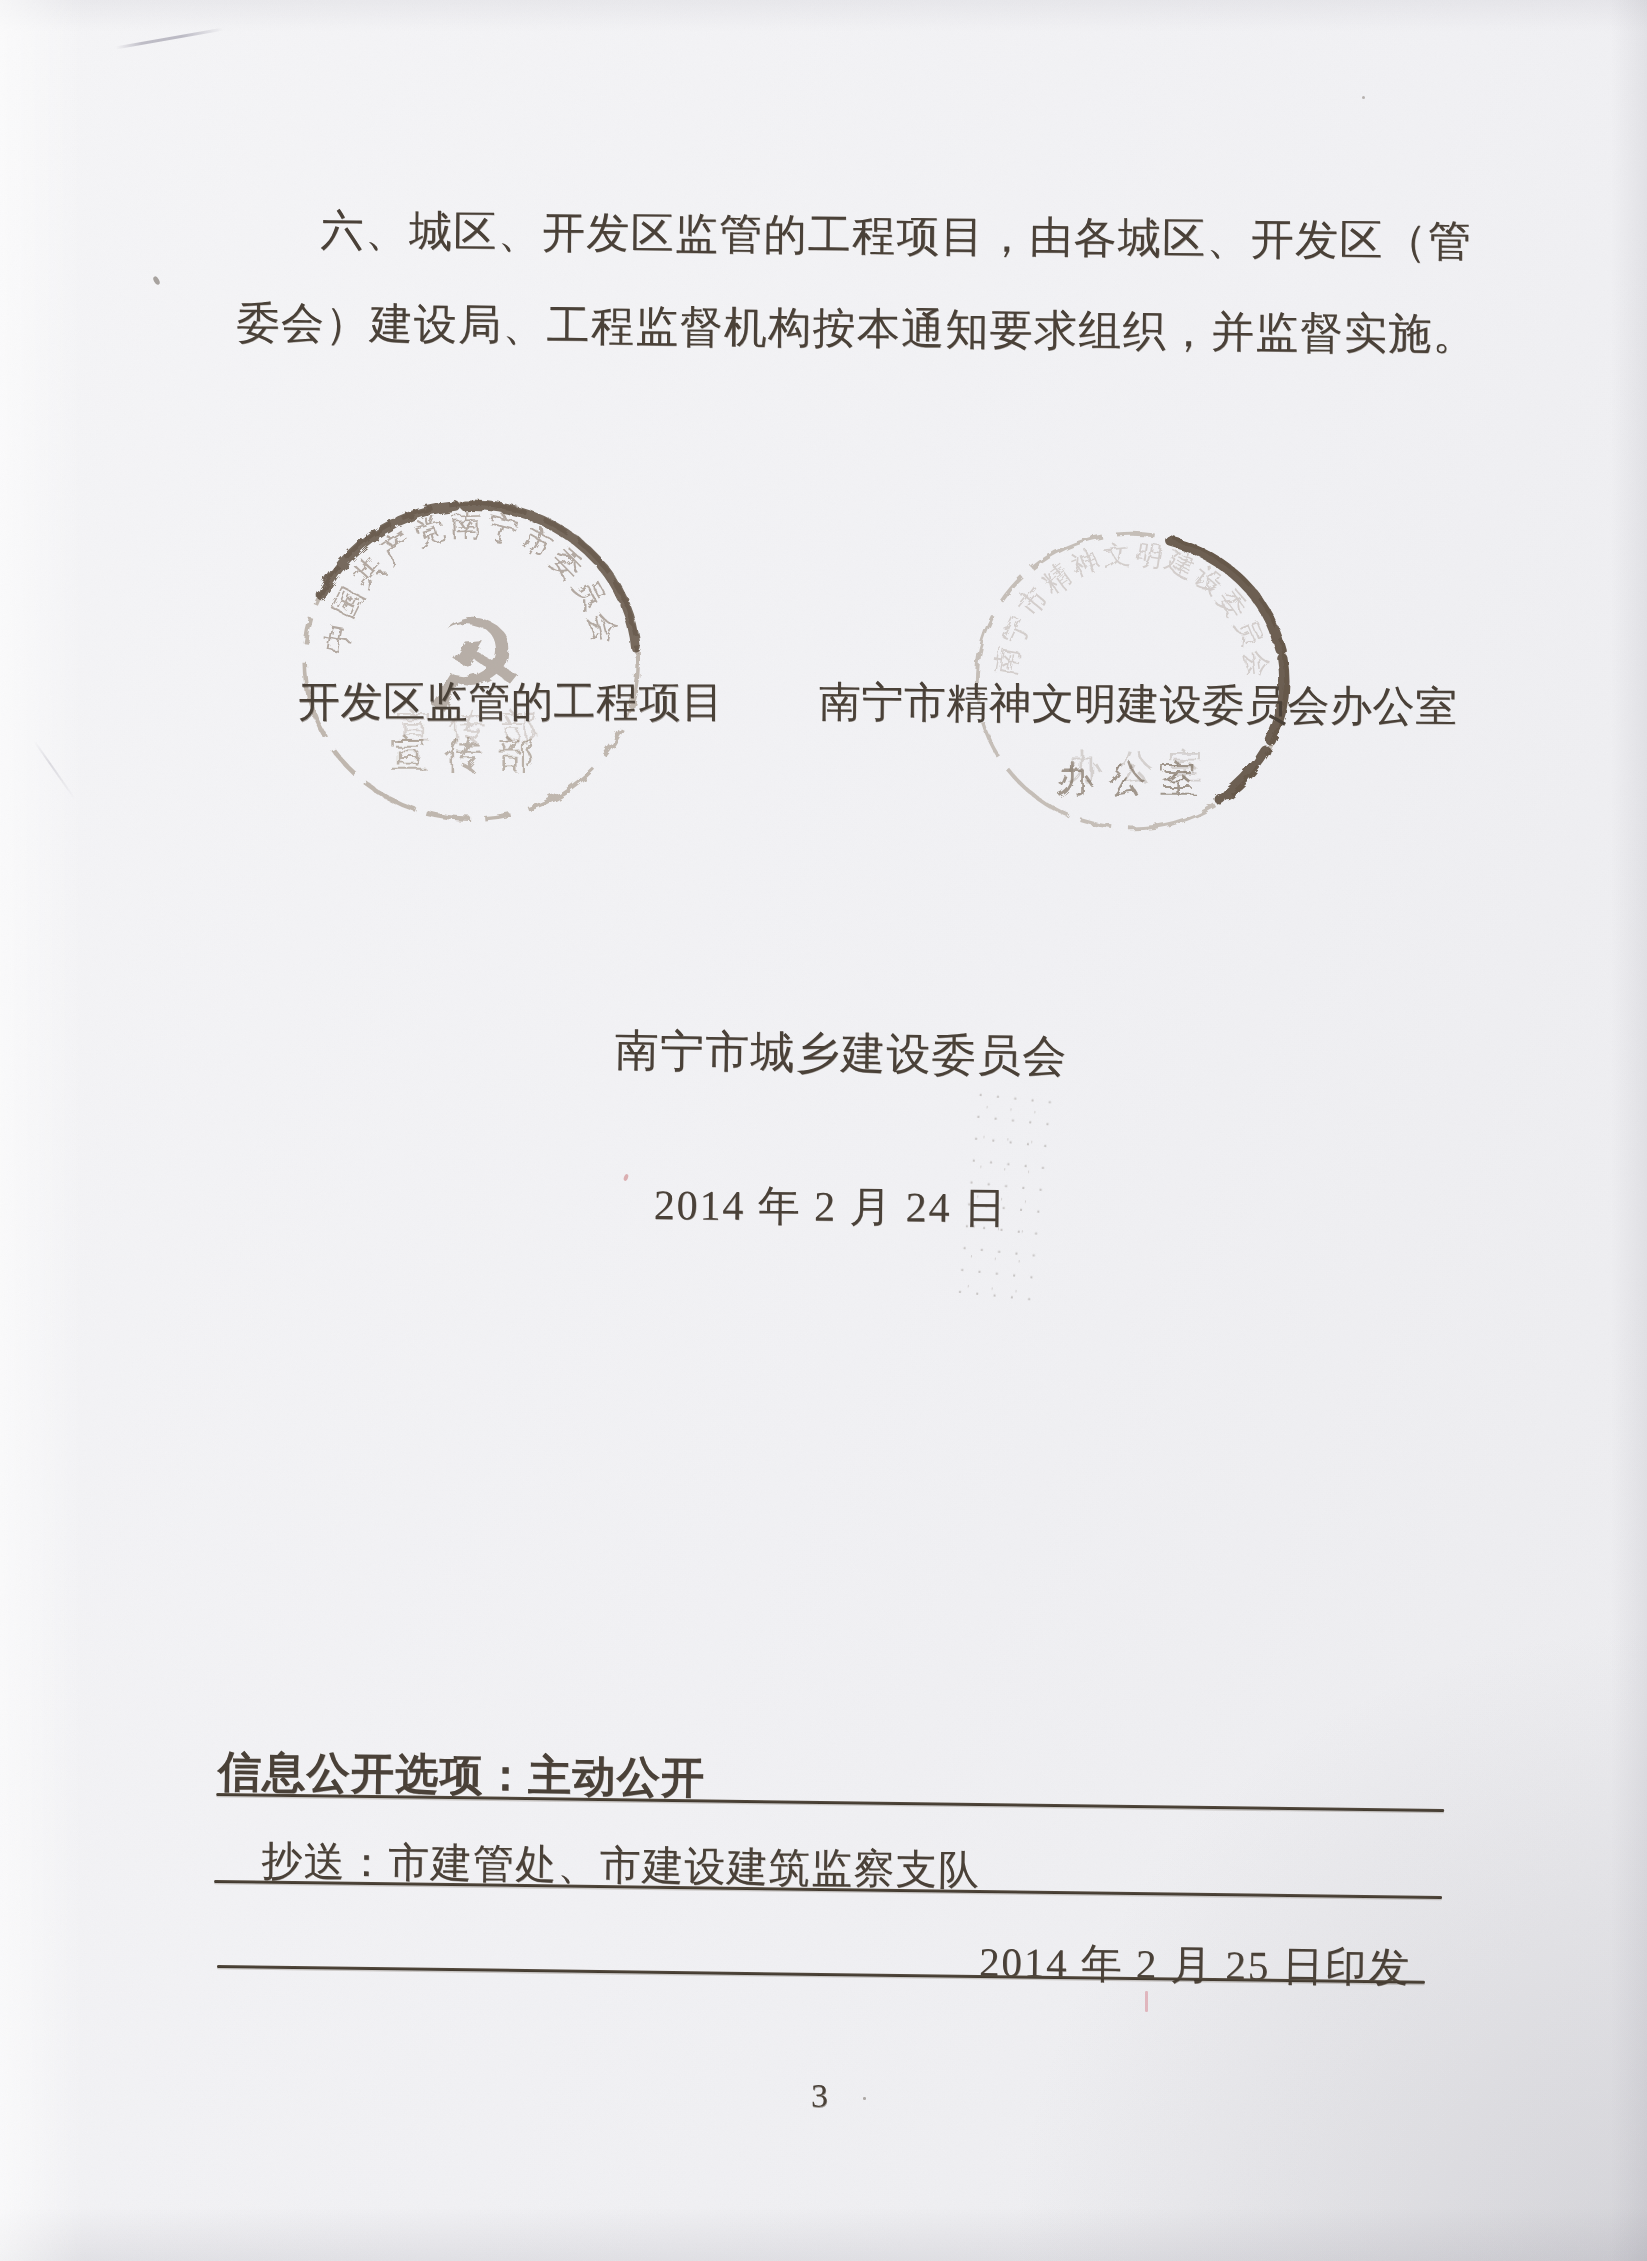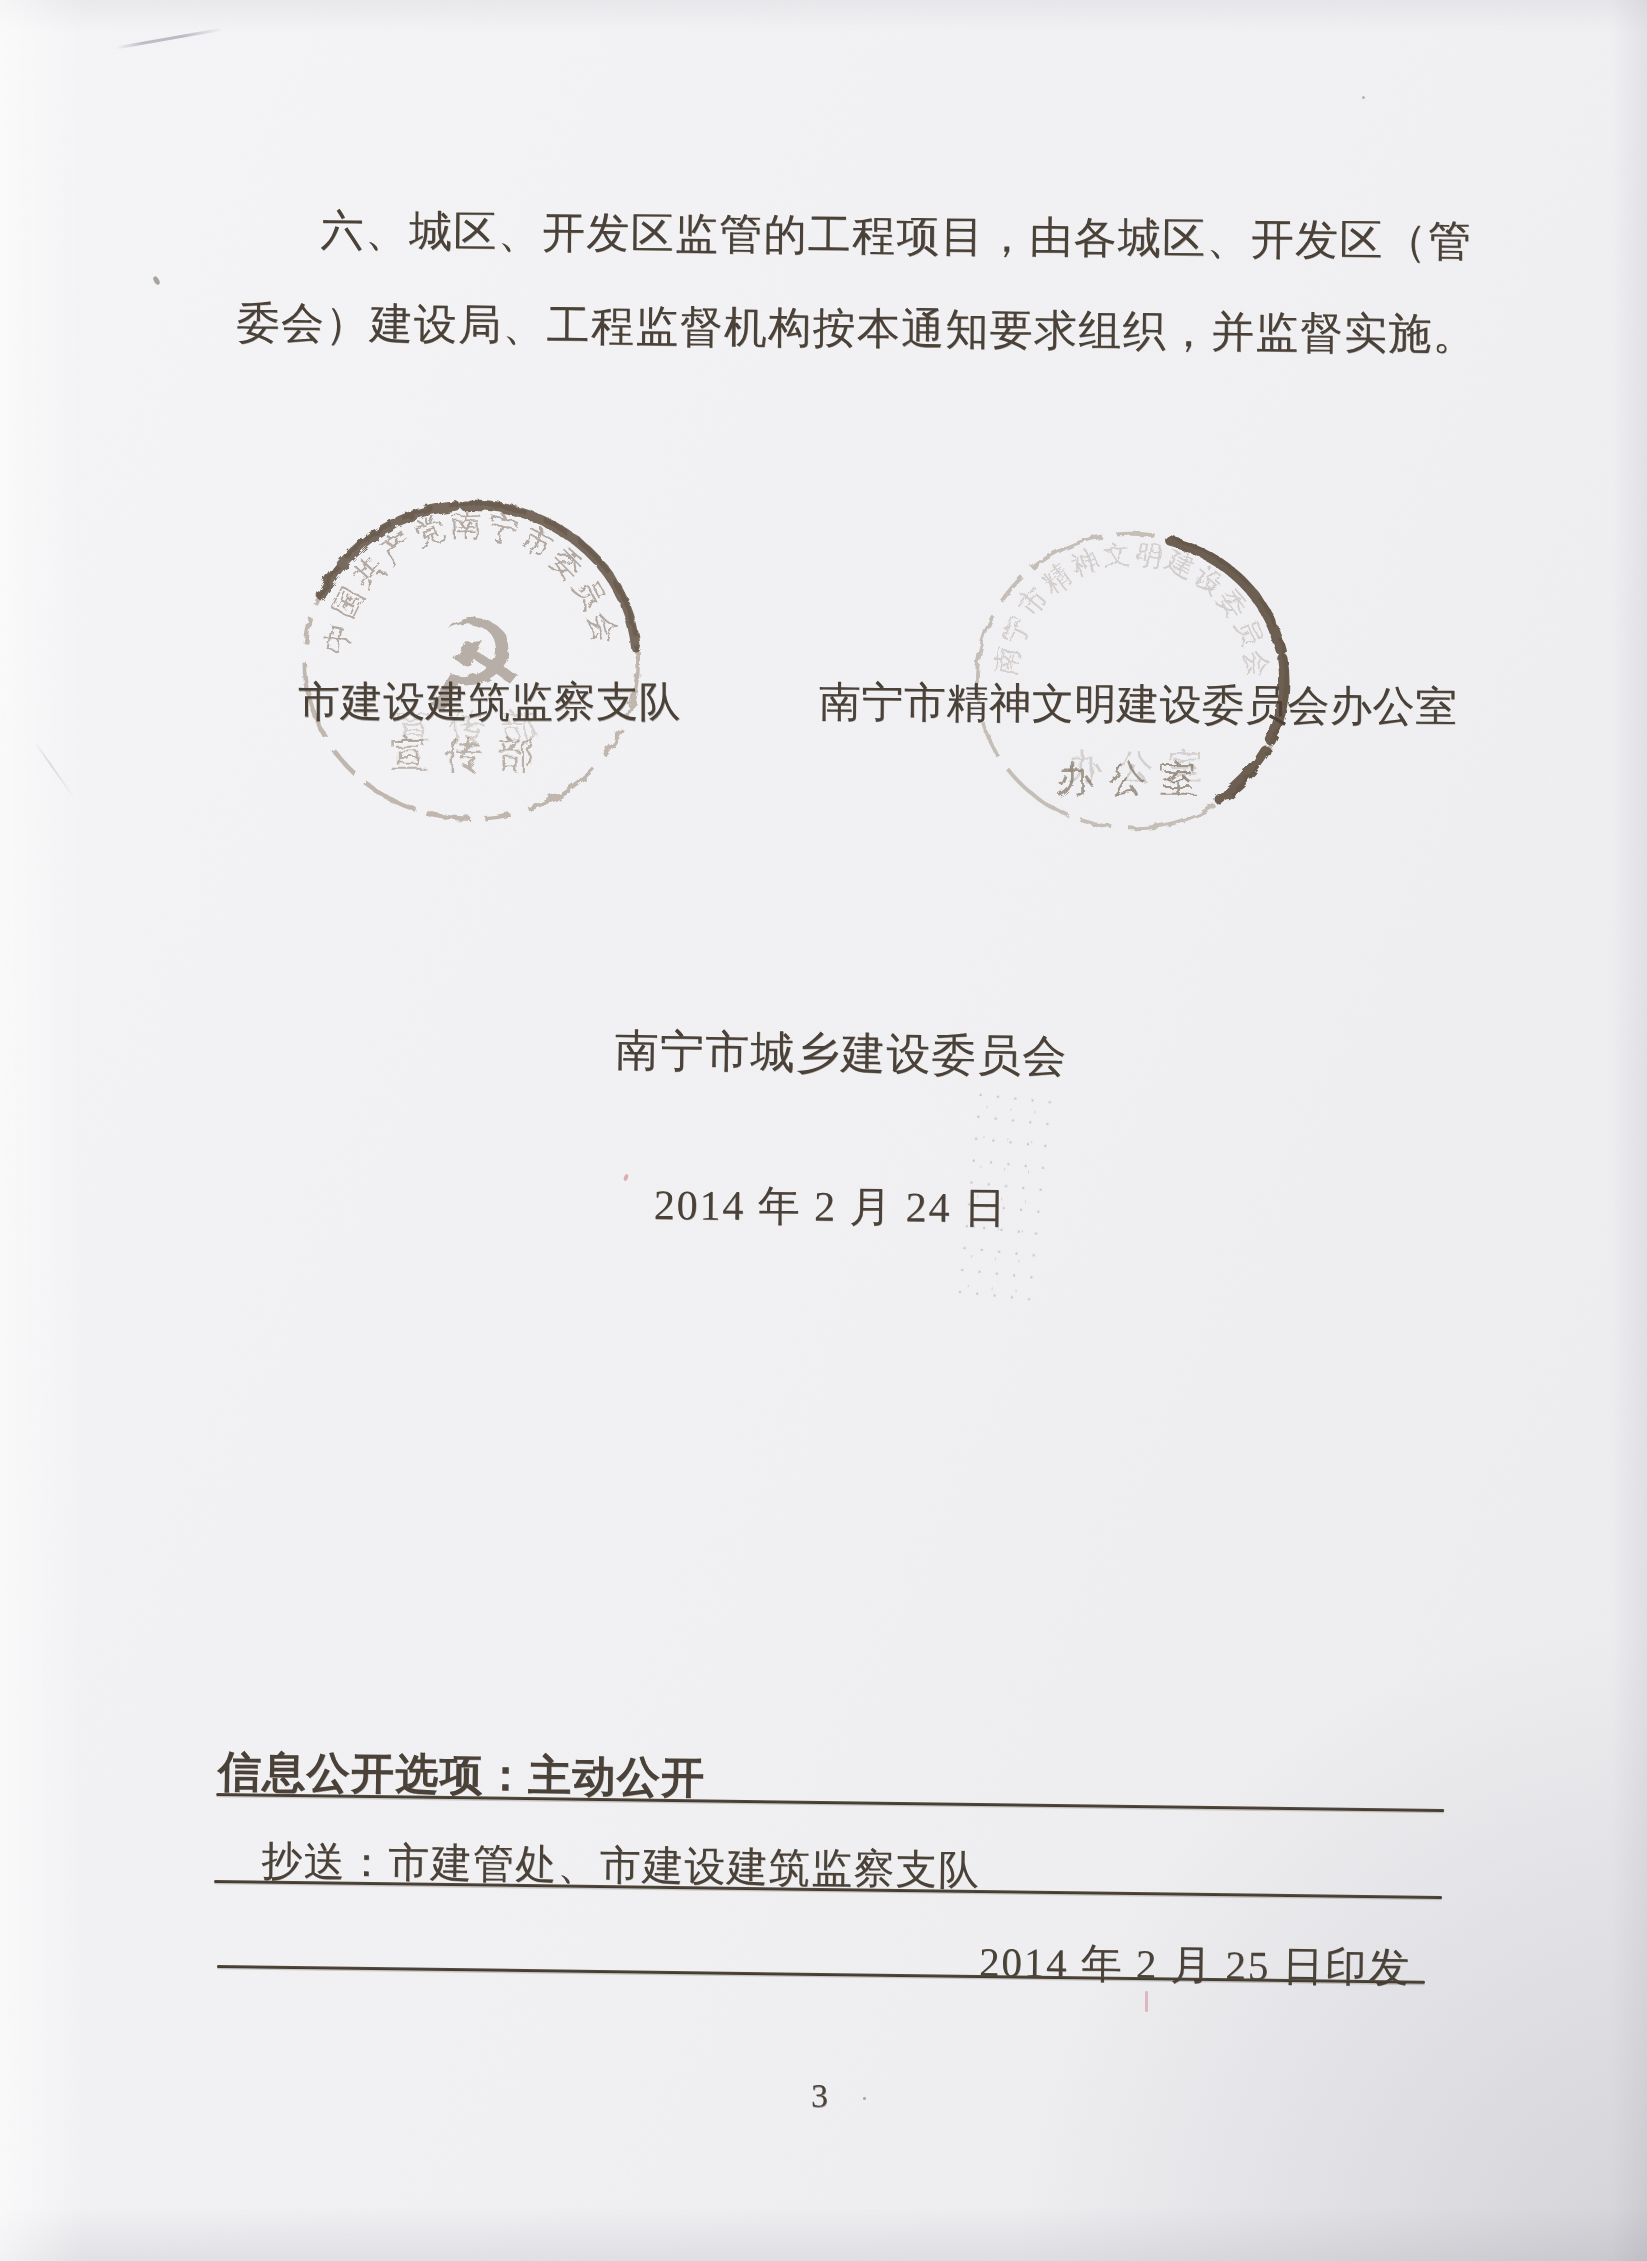--- a/index.html
+++ b/index.html
@@ -133,21 +133,21 @@
       <text x="255" y="412" font-size="58" letter-spacing="22" text-anchor="middle" fill="#6d5c4a" opacity="0.6">办公室</text>
       <text x="268" y="392" font-size="56" letter-spacing="22" text-anchor="middle" fill="#6d5c4a" opacity="0.22">办公室</text>
     </g>
   </svg>
 
   <div class="body-block">
     <div class="body-line first ink">六、城区、开发区监管的工程项目，由各城区、开发区（管</div>
     <div class="body-line ink">委会）建设局、工程监督机构按本通知要求组织，并监督实施。</div>
   </div>
 
-  <div class="org org-left ink">市建设建筑监察支队</div>
+  <div class="org org-left ink">开发区监管的工程项目</div>
   <div class="org org-right ink">南宁市精神文明建设委员会办公室</div>
 
   <div class="issuer ink">南宁市城乡建设委员会</div>
   <div class="issue-date ink">2014 年 2 月 24 日</div>
 
   <div class="footer-block">
     <div class="disclosure ink">信息公开选项：主动公开</div>
     <div class="rule rule-1"></div>
     <div class="cc-line ink">抄送：市建管处、市建设建筑监察支队</div>
     <div class="rule rule-2"></div>

